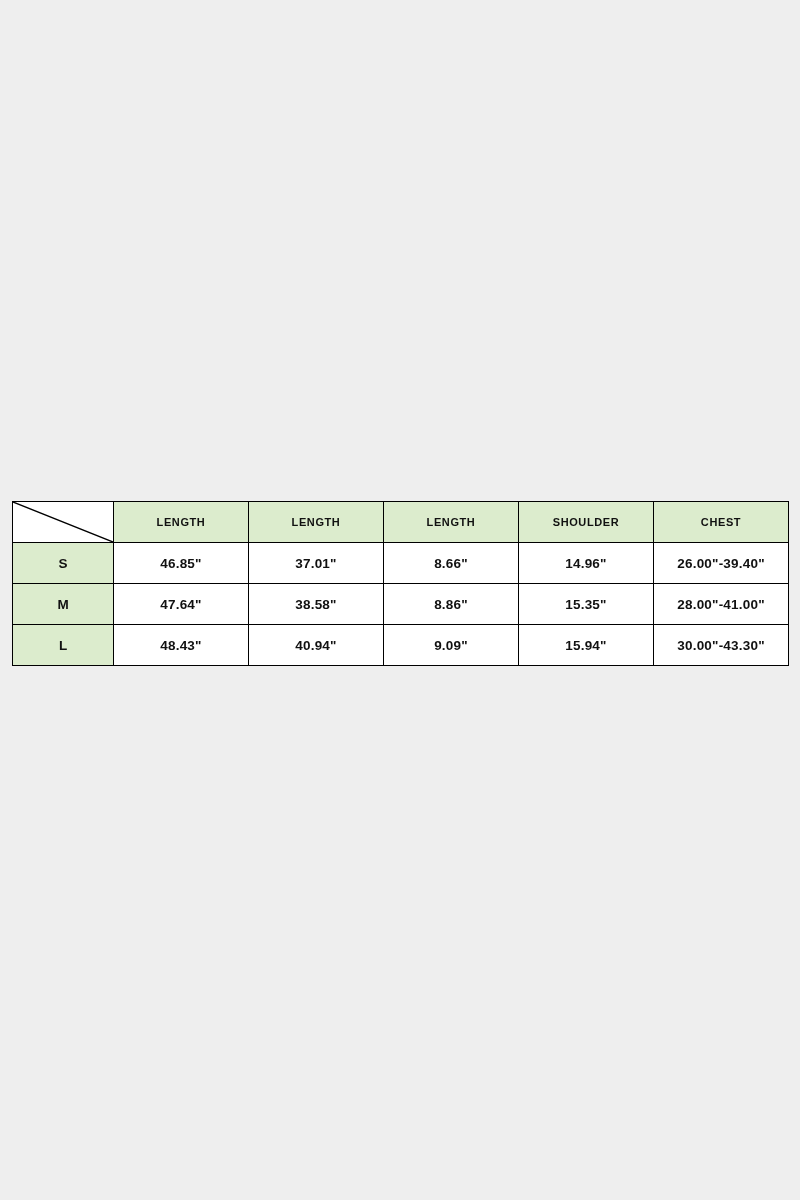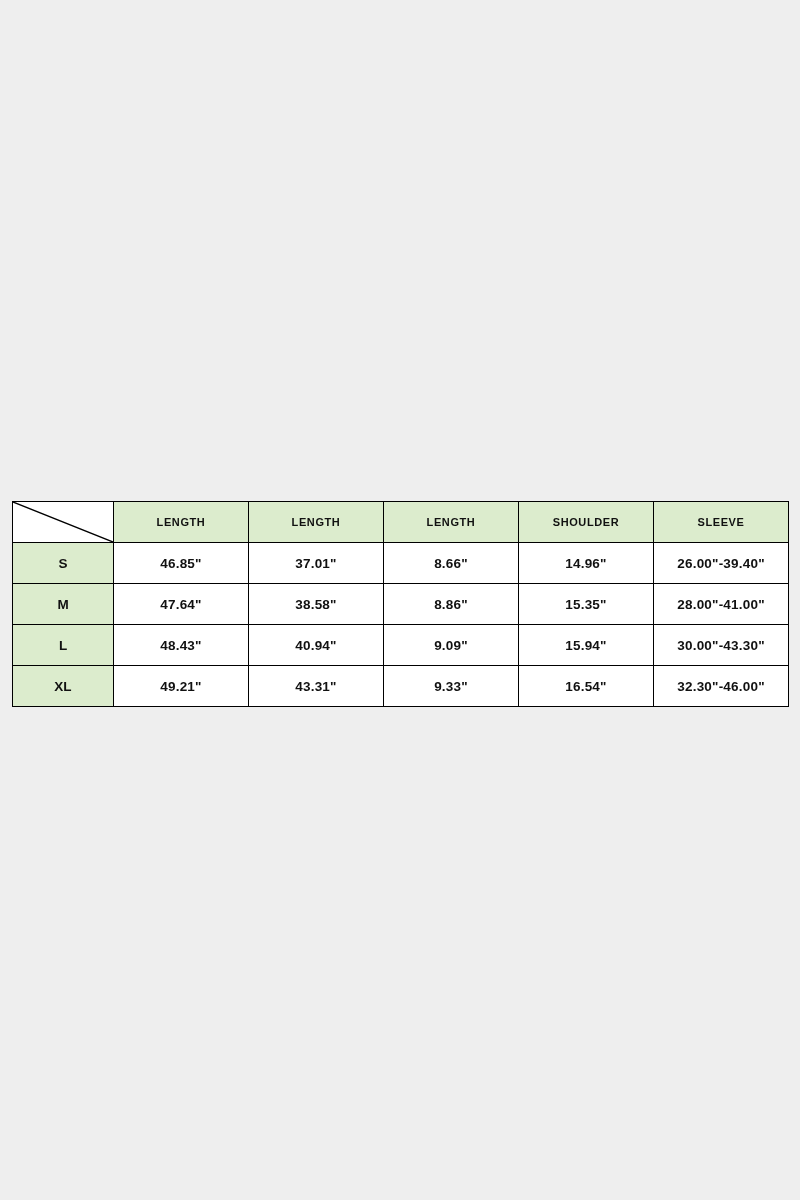--- a/index.html
+++ b/index.html
@@ -93,21 +93,21 @@
       <tr>
         <th class="corner-cell">
           <svg class="diag" viewBox="0 0 101 42" preserveAspectRatio="none">
             <line x1="0" y1="0" x2="101" y2="42" stroke="#000000" stroke-width="1.4" vector-effect="non-scaling-stroke"></line>
           </svg>
         </th>
         <th>LENGTH</th>
         <th>LENGTH</th>
         <th>LENGTH</th>
         <th>SHOULDER</th>
-        <th>SLEEVE</th>
+        <th>CHEST</th>
       </tr>
     </thead>
     <tbody>
       <tr>
         <th>S</th>
         <td>46.85"</td>
         <td>37.01"</td>
         <td>8.66"</td>
         <td>14.96"</td>
         <td>26.00"-39.40"</td>
@@ -121,23 +121,15 @@
         <td>28.00"-41.00"</td>
       </tr>
       <tr>
         <th>L</th>
         <td>48.43"</td>
         <td>40.94"</td>
         <td>9.09"</td>
         <td>15.94"</td>
         <td>30.00"-43.30"</td>
       </tr>
-      <tr>
-        <th>XL</th>
-        <td>49.21"</td>
-        <td>43.31"</td>
-        <td>9.33"</td>
-        <td>16.54"</td>
-        <td>32.30"-46.00"</td>
-      </tr>
     </tbody>
   </table>
 </div>
 
 </body></html>

